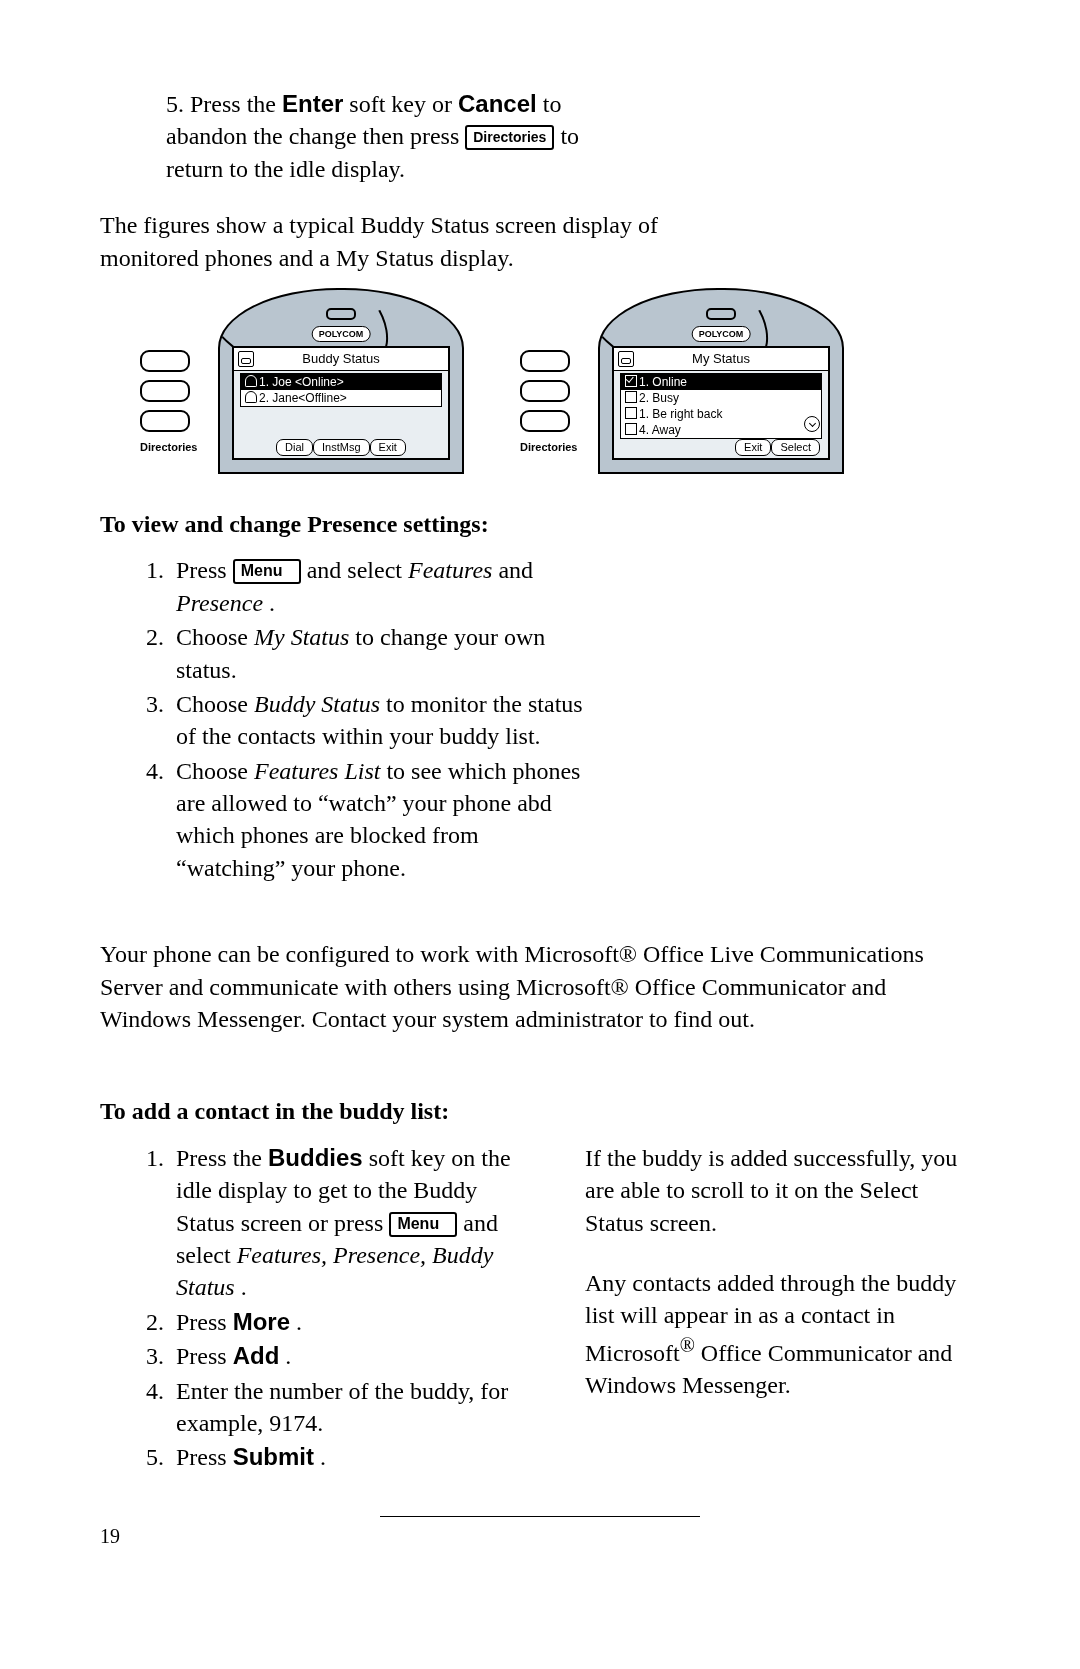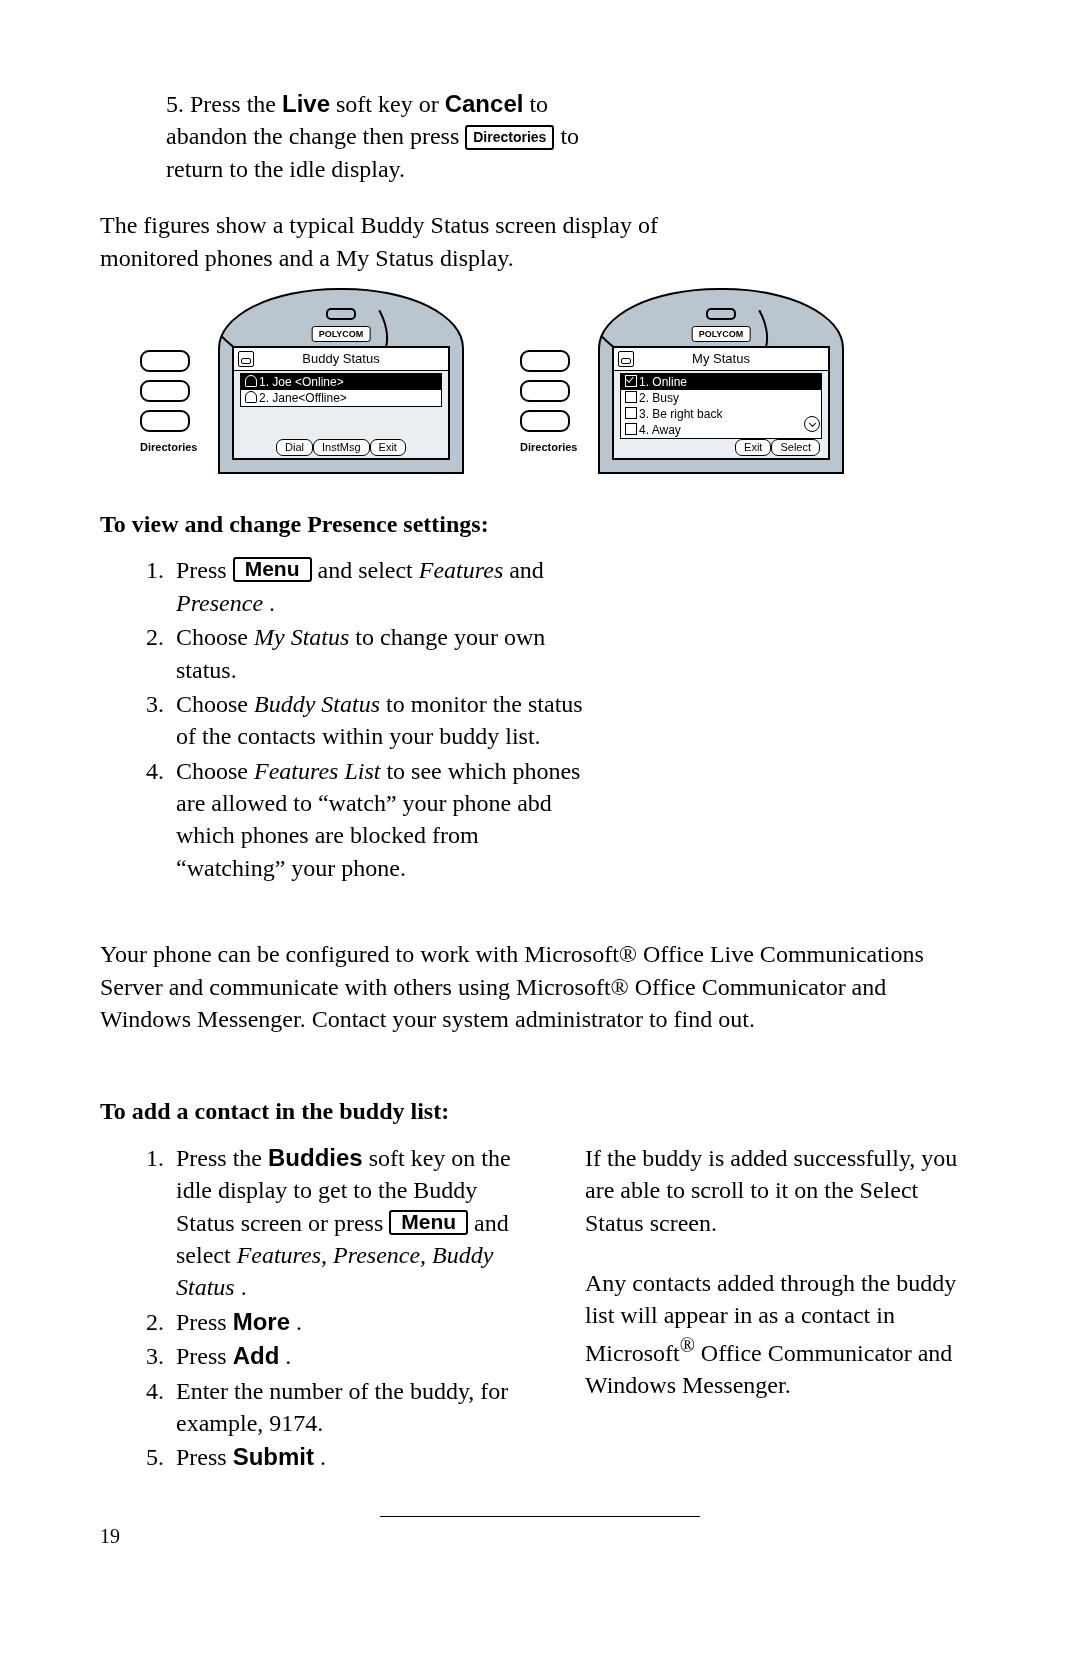--- a/index.html
+++ b/index.html
@@ -1,32 +1,32 @@
 <!DOCTYPE html>
 <html><head>
 <meta charset="utf-8">
 <style>
 html,body{margin:0;padding:0;background:#fff;font-family:"Times New Roman",Times,serif;color:#000}
 .page{width:1080px;height:1669px;position:relative;margin:0 auto;box-sizing:border-box;padding:88px 100px 40px 100px;font-size:24px;line-height:1.35}
 .bold{font-family:Arial,Helvetica,sans-serif;font-weight:700}
 .italic{font-style:italic}
-.keybox{display:inline-block;border:2px solid #000;border-radius:3px;padding:0 10px 1px 10px;font-family:Arial,Helvetica,sans-serif;font-weight:700;font-size:21px;line-height:20px;vertical-align:2px;min-width:54px;text-align:center}
+.keybox{display:inline-block;border:2px solid #000;border-radius:3px;padding:0 10px 1px 0;font-family:Arial,Helvetica,sans-serif;font-weight:700;font-size:16px;line-height:20px;vertical-align:2px;min-width:54px;text-align:center}
 .keybox.small{font-size:14px;min-width:40px;padding:0 6px 1px 6px}
 ol{margin:0;padding-left:40px}
 ol>li{padding-left:6px;margin-bottom:2px}
 .step5{margin-left:66px;max-width:420px}
 .caption{margin:24px 0 14px 0;max-width:560px}
 .heading{font-weight:700;margin:38px 0 14px 0}
 .figrow{display:flex;gap:60px;margin:10px 0 0 40px}
 
 .phone{width:320px;height:182px;position:relative}
 .bezel{position:absolute;left:78px;top:0;width:242px;height:182px;background:#b9c5cf;border:2px solid #000;border-top-left-radius:120px 60px;border-top-right-radius:120px 60px;overflow:hidden}
 .arc{position:absolute;left:-30px;top:-40px;width:200px;height:120px;border:2px solid #000;border-radius:50%;border-top-color:transparent;border-left-color:transparent;transform:rotate(25deg)}
 .speaker{position:absolute;left:50%;top:18px;transform:translateX(-50%);width:26px;height:8px;border:2px solid #000;border-radius:5px}
-.logo{position:absolute;left:50%;top:36px;transform:translateX(-50%);font-family:Arial,Helvetica,sans-serif;font-size:9px;font-weight:700;border:1px solid #000;border-radius:3px;padding:1px 6px;background:#fff}
+.logo{position:absolute;left:50%;top:36px;transform:translateX(-50%);font-family:Arial,Helvetica,sans-serif;font-size:9px;font-weight:700;border:1px solid #000;border-radius:8px;padding:1px 6px;background:#fff}
 .screen{position:absolute;left:12px;right:12px;top:56px;bottom:12px;background:#e9eef2;border:2px solid #000}
 .titlebar{height:22px;background:#fff;border-bottom:1px solid #000;display:flex;align-items:center;justify-content:center;font-family:Arial,Helvetica,sans-serif;font-size:13px;position:relative}
 .titlebar .ticon{position:absolute;left:4px;top:3px;width:14px;height:14px;border:1px solid #000;border-radius:2px}
 .titlebar .ticon::after{content:"";position:absolute;left:2px;top:6px;width:8px;height:4px;border:1px solid #000;border-radius:2px}
 .listbox{border:1px solid #000;margin:2px 6px 0 6px;background:#fff;font-family:Arial,Helvetica,sans-serif;font-size:12px}
 .listbox .row{padding:1px 12px 1px 4px;border-bottom:0;line-height:14px;white-space:nowrap}
 .listbox .row.sel{background:#000;color:#fff}
 .sicon{display:inline-block;width:10px;height:10px;vertical-align:-1px;margin-right:2px}
 .sicon.person{border:1px solid #000;border-radius:50% 50% 10% 10%}
 .row.sel .sicon.person{border-color:#fff}
@@ -46,21 +46,21 @@
 .footerhr{margin:40px auto 6px auto;width:320px;border:0;border-top:1px solid #000}
 .pagenum{text-align:left;font-size:20px}
 </style>
 </head>
 <body>
 
 <div class="page">
 
 <div class="step5">
   <span>5.  Press the </span>
-  <span class="bold">Live</span>
+  <span class="bold">Enter</span>
   <span> soft key or </span>
   <span class="bold">Cancel</span>
   <span> to abandon the change then press </span>
   <span class="keybox small">Directories</span>
   <span> to return to the idle display.</span>
 </div>
 
 <div class="caption">The figures show a typical Buddy Status screen dis­play of monitored phones and a My Status display.</div>
 
 <div class="figrow">
@@ -106,21 +106,21 @@
       <div class="speaker"></div>
       <div class="logo">POLYCOM</div>
       <div class="screen">
         <div class="titlebar">
           <span class="ticon"></span>
           <span>My Status</span>
         </div>
         <div class="listbox" style="margin:2px 6px 0 6px">
           <div class="row sel"><span class="sicon check"></span><span>1.   Online</span></div>
           <div class="row"><span class="sicon box"></span><span>2.   Busy</span></div>
-          <div class="row"><span class="sicon box"></span><span>3.   Be right back</span></div>
+          <div class="row"><span class="sicon box"></span><span>1.   Be right back</span></div>
           <div class="row"><span class="sicon box"></span><span>4.   Away</span></div>
         </div>
         <div class="scrollknob"></div>
         <div class="softkeys" style="justify-content:flex-end;padding-right:8px">
           <div class="softkey">Exit</div>
           <div class="softkey">Select</div>
         </div>
       </div>
     </div>
   </div>

